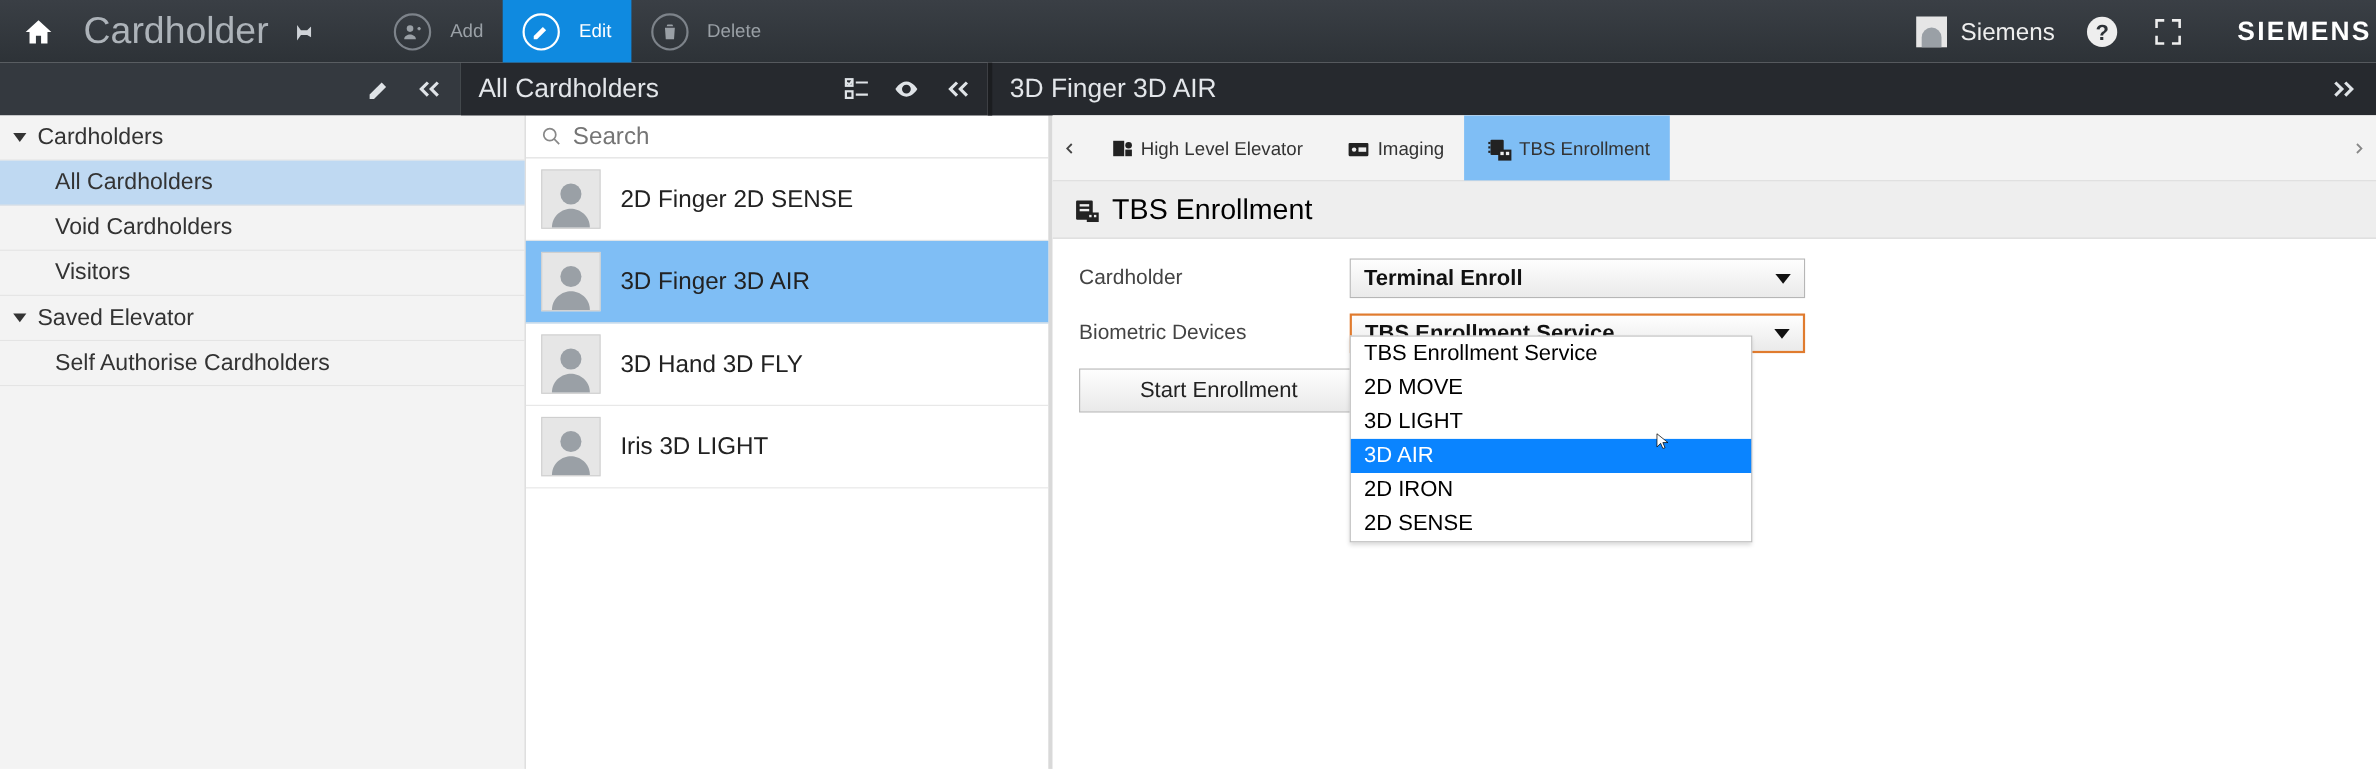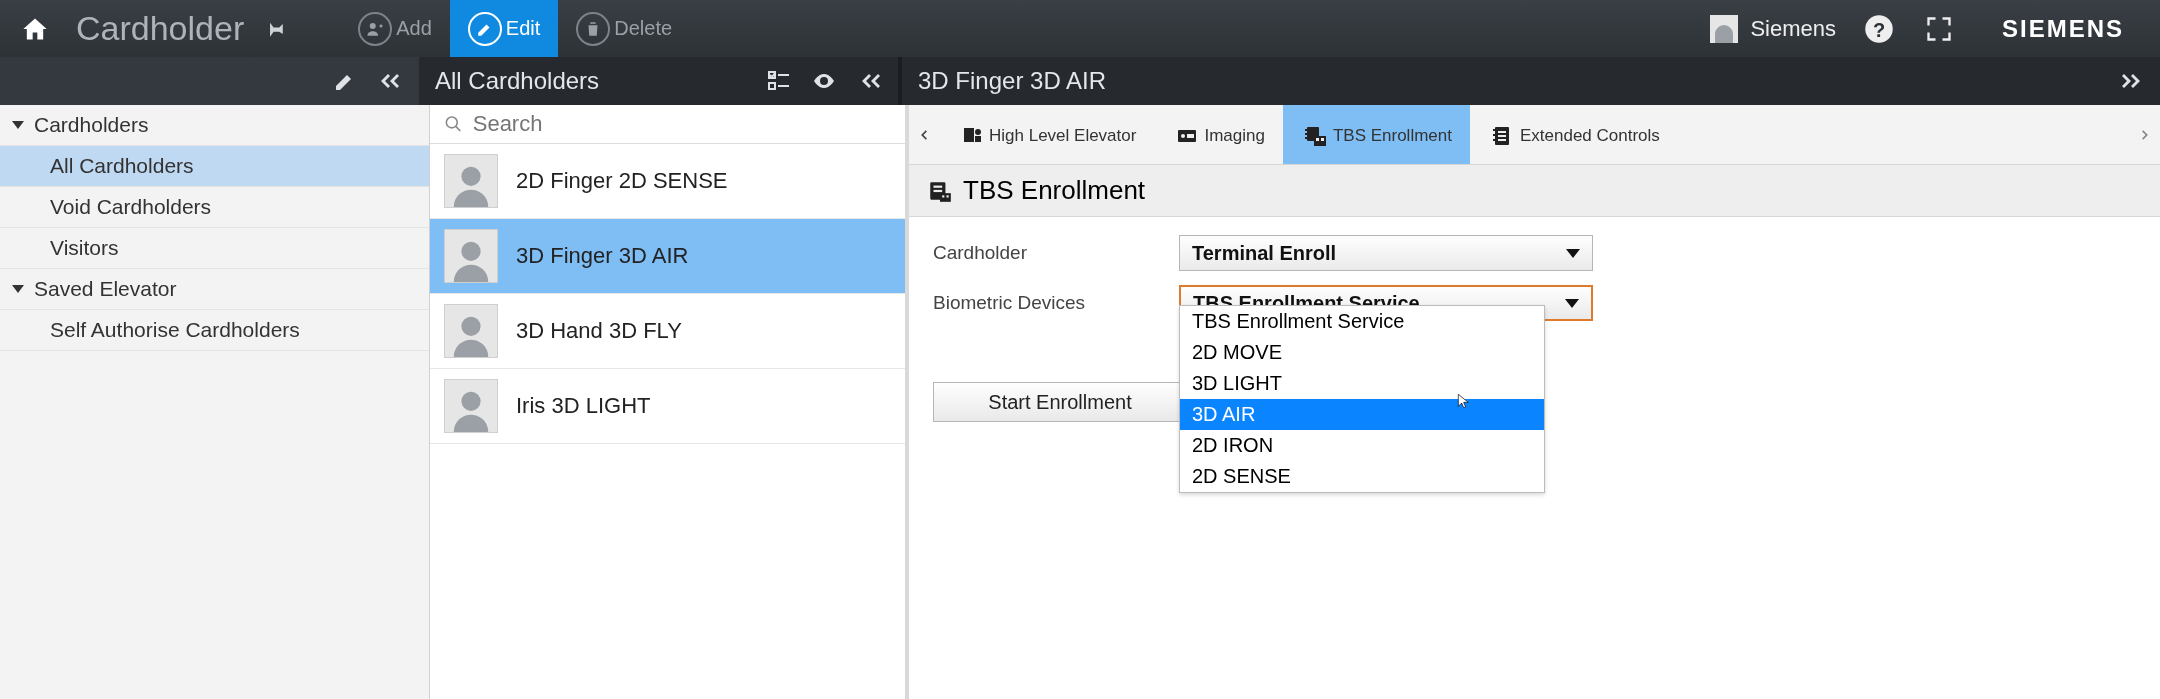--- a/index.html
+++ b/index.html
@@ -11,49 +11,49 @@
     background: linear-gradient(#3a3f45,#2d3237);
     display: flex; align-items: center;
     color: #ccc;
     position: relative;
   }
   .topbar .home { width:70px; display:flex; justify-content:center; align-items:center;}
   .topbar .title { font-size: 34px; color:#adb3b9; padding:0 6px;}
   .topbar .pin { width:50px; display:flex; justify-content:center;}
   .topbar .actions { display:flex; gap:0; margin-left:40px;}
   .act-btn {
-    display:flex; align-items:center; gap:4px;
+    display:flex; align-items:center; gap:17px;
     padding:0 18px; height:57px;
-    color:#9aa0a6; font-size:20px;
+    color:#9aa0a6; font-size:17px;
     border:none; background:transparent; cursor:pointer;
   }
   .act-btn .circ { width:34px; height:34px; border:2px solid #7d838a; border-radius:50%; display:flex; align-items:center; justify-content:center;}
   .act-btn.active { background:#0f8ae0; color:#fff;}
   .act-btn.active .circ{ border-color:#fff;}
-  .topbar .rightside { position:absolute; right:0; display:flex; align-items:center; height:57px; padding-right:36px; gap:26px;}
+  .topbar .rightside { position:absolute; right:0; display:flex; align-items:center; height:57px; padding-right:4px; gap:26px;}
   .user { display:flex; align-items:center; gap:12px; color:#eee; font-size:22px;}
   .avatar-sq { width:28px; height:28px; background:#e6e6e6; display:flex; align-items:flex-end; justify-content:center;}
   .avatar-sq > div{ width:18px; height:18px; background:#9aa0a6; border-radius:50% 50% 0 0;}
   .brand { color:#fff; font-weight:700; letter-spacing:2px; font-size:24px; margin-left:20px;}
   .icon-btn { width:34px; height:34px; display:flex; align-items:center; justify-content:center; color:#eee;}
 
   
   .subhdr { height:48px; display:flex; }
   .subhdr .col1 { width:419px; background:#34393f; display:flex; align-items:center; justify-content:flex-end; gap:18px; padding-right:16px;}
   .subhdr .col2 { width:479px; background:#26292e; display:flex; align-items:center; padding:0 16px; color:#e3e6ea; font-size:24px; position:relative;}
   .subhdr .col2 .tools{ position:absolute; right:14px; display:flex; gap:18px;}
   .subhdr .col3 { flex:1; background:#26292e; display:flex; align-items:center; padding:0 16px; color:#e3e6ea; font-size:24px; position:relative; border-left:4px solid #1b1d20;}
   .subhdr .col3 .tools{ position:absolute; right:14px; display:flex; gap:18px;}
   .sub-icon{ color:#dfe3e7; }
 
   
   .main { display:flex; height:calc(699px - 57px - 48px); }
 
   
-  .nav { width:430px; background:#f3f3f3; border-right:1px solid #d0d0d0;}
+  .nav { width:478px; background:#f3f3f3; border-right:1px solid #d0d0d0;}
   .nav-group-hdr{ display:flex; align-items:center; gap:10px; padding:8px 12px; font-size:21px; color:#333; }
   .nav-group-hdr .tri{ width:0;height:0;border-left:6px solid transparent;border-right:6px solid transparent;border-top:8px solid #333;}
   .nav-item{ padding:8px 12px 8px 50px; font-size:21px; color:#333; border-bottom:1px solid #eaeaea;}
   .nav-item.selected{ background:#bfd9f2;}
   .nav > div { border-bottom:1px solid #e4e4e4; }
 
   
   .list { width:479px; background:#fff; border-right:4px solid #d9d9d9;}
   .search { display:flex; align-items:center; gap:10px; padding:6px 14px; border-bottom:1px solid #ddd; color:#888; font-size:22px;}
   .search input{ border:none; outline:none; font-size:22px; width:100%; background:transparent;}
@@ -78,21 +78,21 @@
   .form-row{ display:flex; align-items:center; margin-bottom:14px;}
   .form-row .flabel{ width:246px; font-size:19px; color:#444;}
   .select{
     width:414px; height:36px; border:1px solid #b6b6b6; background:linear-gradient(#fefefe,#eaeaea);
     display:flex; align-items:center; justify-content:space-between; padding:0 12px; font-size:20px; font-weight:600; color:#111;
   }
   .select.open{ border:2px solid #e07b2e; }
   .select .caret{ width:0;height:0;border-left:7px solid transparent;border-right:7px solid transparent;border-top:9px solid #111;}
   .start-btn{
     width:254px; height:40px; margin-left:0; border:1px solid #b6b6b6; background:linear-gradient(#fefefe,#e9e9e9);
-    font-size:20px; color:#222; cursor:pointer;margin-top:47px;
+    font-size:20px; color:#222; cursor:pointer;
   }
 
   .dropdown{
     position:absolute; left:1170px; 
     top:0; 
     width:366px; background:#fff; border:1px solid #bcbcbc; box-shadow:0 2px 4px rgba(0,0,0,.15);
     font-size:20px;
   }
   .dropdown .opt{ padding:4px 12px;}
   .dropdown .opt.hl{ background:#0a84ff; color:#fff;}
@@ -318,34 +318,20 @@
                 <rect x="1" y="5" width="2" height="2" fill="#222"></rect>
                 <rect x="1" y="9" width="2" height="2" fill="#222"></rect>
                 <rect x="1" y="13" width="2" height="2" fill="#222"></rect>
                 <rect x="10" y="12" width="12" height="10" fill="#222"></rect>
                 <rect x="12" y="14" width="3" height="3" fill="#eee"></rect>
                 <rect x="17" y="14" width="3" height="3" fill="#eee"></rect>
               </svg>
             </span>
             <span>TBS Enrollment</span>
           </div>
-          <div class="tab">
-            <span>
-              <svg viewBox="0 0 24 24">
-                <rect x="4" y="3" width="14" height="18" rx="1" fill="#222"></rect>
-                <rect x="2" y="5" width="2" height="2" fill="#222"></rect>
-                <rect x="2" y="10" width="2" height="2" fill="#222"></rect>
-                <rect x="2" y="15" width="2" height="2" fill="#222"></rect>
-                <rect x="7" y="7" width="8" height="2" fill="#eee"></rect>
-                <rect x="7" y="11" width="8" height="2" fill="#eee"></rect>
-                <rect x="7" y="15" width="8" height="2" fill="#eee"></rect>
-              </svg>
-            </span>
-            <span>Extended Controls</span>
-          </div>
         </div>
       <div class="tab-scroll-r">
         <svg width="14" height="20" viewBox="0 0 24 24" fill="#888">
             <path d="M9 4l8 8-8 8-2-2 6-6-6-6z"></path>
           </svg>
       </div>
     </div>
 
     <div class="section-title">
       <svg viewBox="0 0 24 24">

